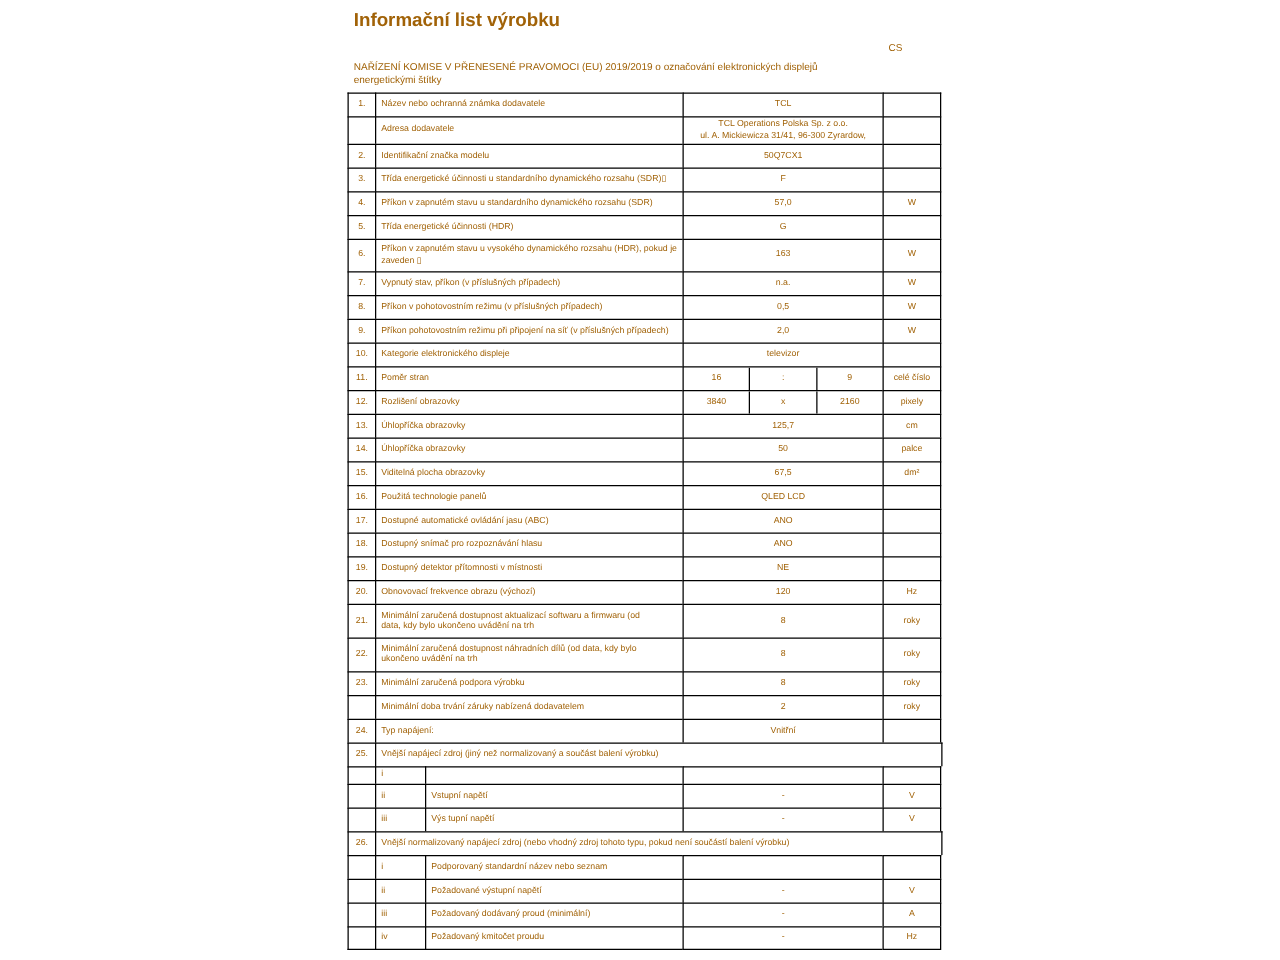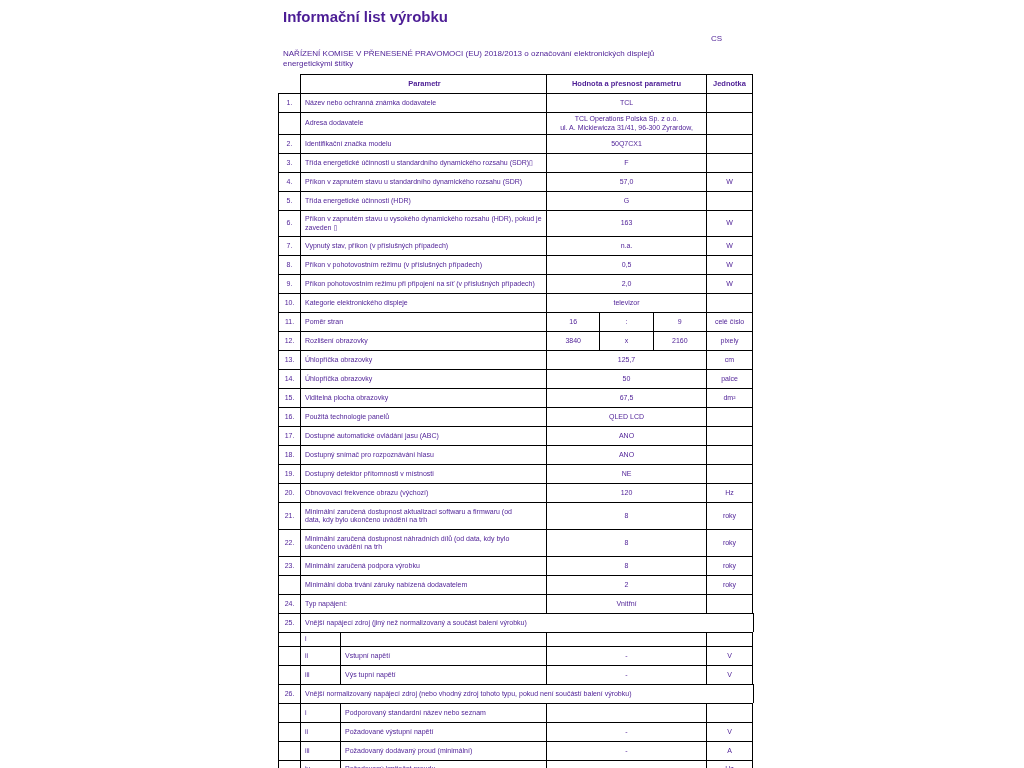--- a/index.html
+++ b/index.html
@@ -2,21 +2,21 @@
 <html><head>
 <meta charset="utf-8">
 <style>
   * { margin:0; padding:0; box-sizing:border-box; }
   html,body { background:#e8e8e8; }
   .page {
     position:relative;
     width:1024px; height:768px;
     background:#ffffff;
     font-family:"Liberation Sans", sans-serif;
-    color:#4c1d95;
+    color:#a16207;
     overflow:hidden;
   }
   .doc {
     position:absolute;
     left:278px; top:0;
     width:476px;
     padding-top:8px;
   }
   .doc-header {
     display:flex;
@@ -85,30 +85,24 @@
 </style>
 </head>
 <body>
 
 <div class="page">
   <div class="doc">
     <div class="doc-header">
       <div class="title">Informační list výrobku</div>
       <div class="lang">CS</div>
     </div>
-    <div class="subtitle">NAŘÍZENÍ KOMISE V PŘENESENÉ PRAVOMOCI (EU) 2018/2013 o označování elektronických displejů
+    <div class="subtitle">NAŘÍZENÍ KOMISE V PŘENESENÉ PRAVOMOCI (EU) 2019/2019 o označování elektronických displejů
 energetickými štítky</div>
 
     <div class="table">
-      <div class="row header-row">
-        <div class="cell num-cell"></div>
-        <div class="cell param-cell">Parametr</div>
-        <div class="cell value-cell">Hodnota a přesnost parametru</div>
-        <div class="cell unit-cell last">Jednotka</div>
-      </div>
       <div id="rows">
           <div class="row">
             <div class="cell num-cell">1.</div>
             <div class="cell param-cell">Název nebo ochranná známka dodavatele</div>
             <div class="cell value-cell">TCL</div>
             <div class="cell unit-cell last"></div>
           </div>
           <div class="row" style="min-height: 22px;">
             <div class="cell num-cell"></div>
             <div class="cell param-cell">Adresa dodavatele</div>

